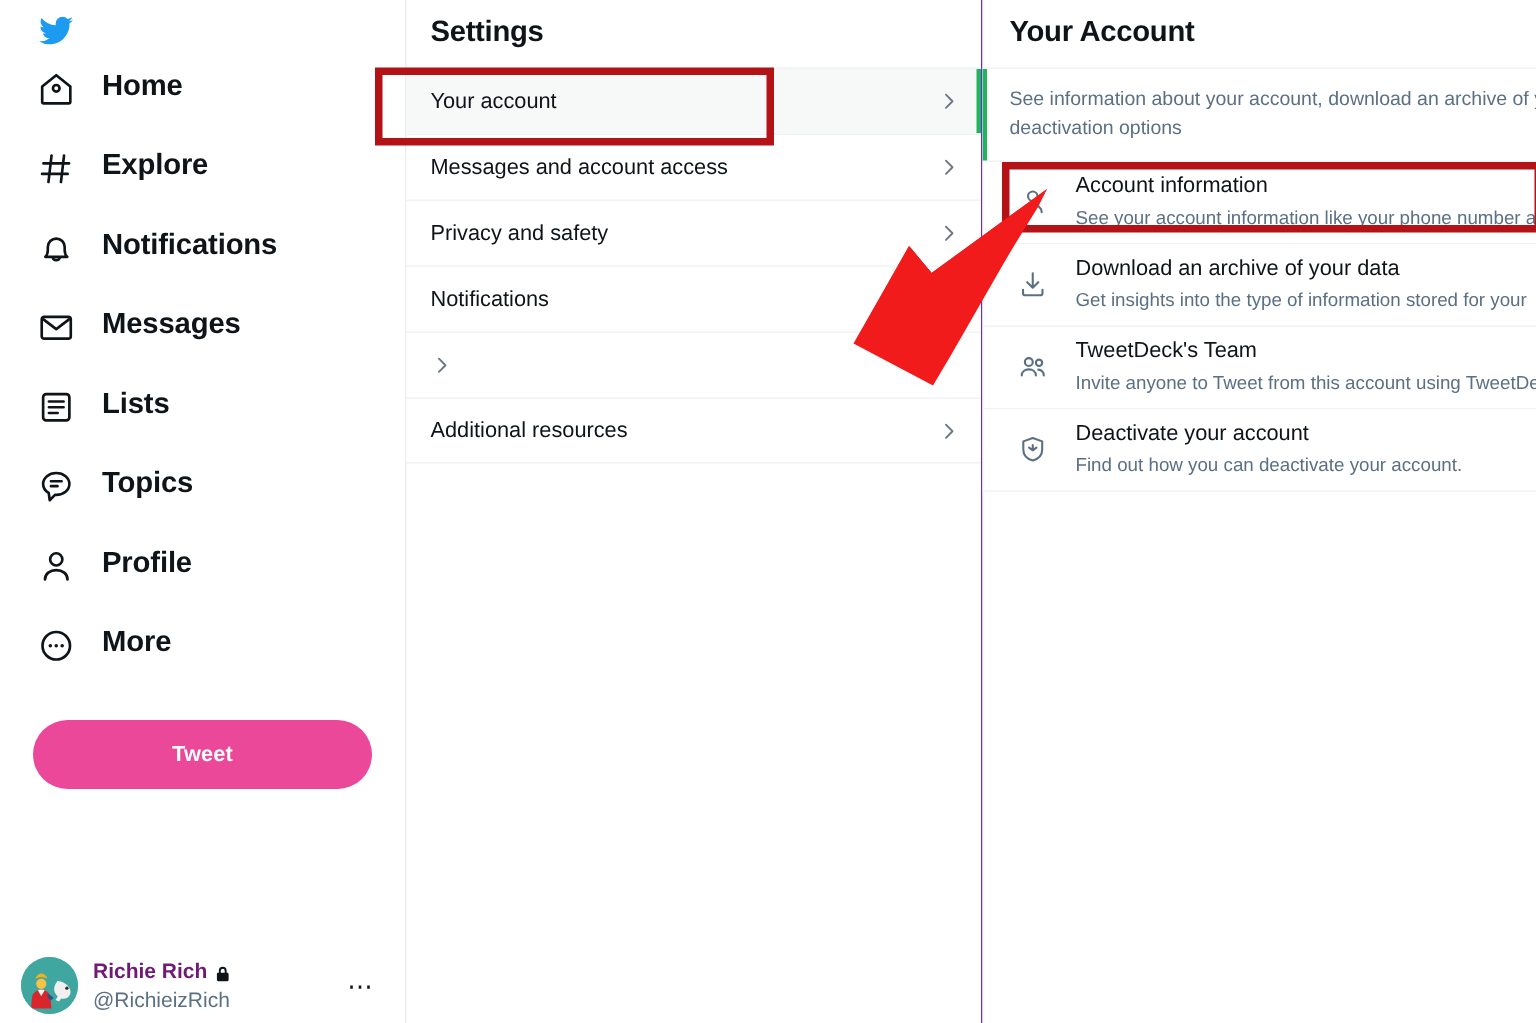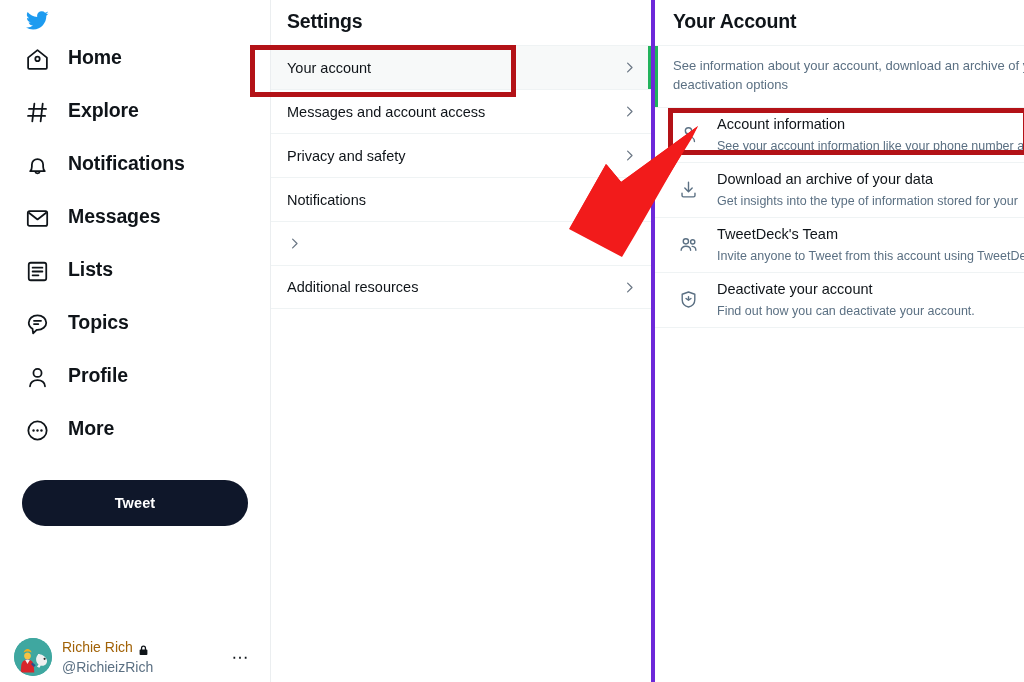--- a/index.html
+++ b/index.html
@@ -45,21 +45,21 @@
     font-weight: bold;
     letter-spacing: -0.1px;
     color: #0f1419;
     white-space: nowrap;
   }
 
   .tweet-btn {
     margin: 10px 0 0 8px;
     width: 226px; height: 46px;
     border: none; border-radius: 999px;
-    background: #0f172a;
+    background: #ec4899;
     color: #ffffff;
     font-family: "Liberation Sans", sans-serif;
     font-size: 14.5px;
     font-weight: bold;
     cursor: pointer;
     letter-spacing: 0.1px;
   }
 
   .account-box {
     position: absolute;
@@ -76,41 +76,41 @@
     width: 38px; height: 38px; flex: 0 0 38px;
     border-radius: 50%;
     overflow: hidden;
     background: #3fa7a0;
     position: relative;
   }
   .avatar svg { display: block; }
   .acct-text { flex: 1 1 auto; min-width: 0; line-height: 1.25; padding-top: 2px;}
   .acct-name-row { display: flex; align-items: center; gap: 4px; }
   .acct-name {
-    font-size: 14px; font-weight: normal; color: #a16207;
+    font-size: 14px; font-weight: bold; color: #701a75;
     white-space: nowrap;
   }
   .lock-glyph { width: 13px; height: 13px; flex: 0 0 13px; }
   .acct-handle {
     font-size: 14px; color: #5b7083; white-space: nowrap;
   }
   .dots-btn {
     flex: 0 0 auto; color: #0f1419; font-size: 17px;
     letter-spacing: 1.5px; padding-right: 4px; cursor: pointer;
     line-height: 1;
   }
 
   
   .settings-col {
     position: relative;
     width: 385px; flex: 0 0 385px;
     height: 682px;
     background: #fff;
     border-left: 1px solid #ebeef0;
-    border-right: 4px solid #6d28d9;
+    border-right: 1px solid #6d28d9;
   }
   .settings-title {
     font-size: 19.5px; font-weight: bold; color: #0f1419;
     padding: 10px 0 12px 16px;
     letter-spacing: -0.2px;
   }
   .set-row {
     position: relative;
     display: flex; align-items: center;
     height: 44px;

